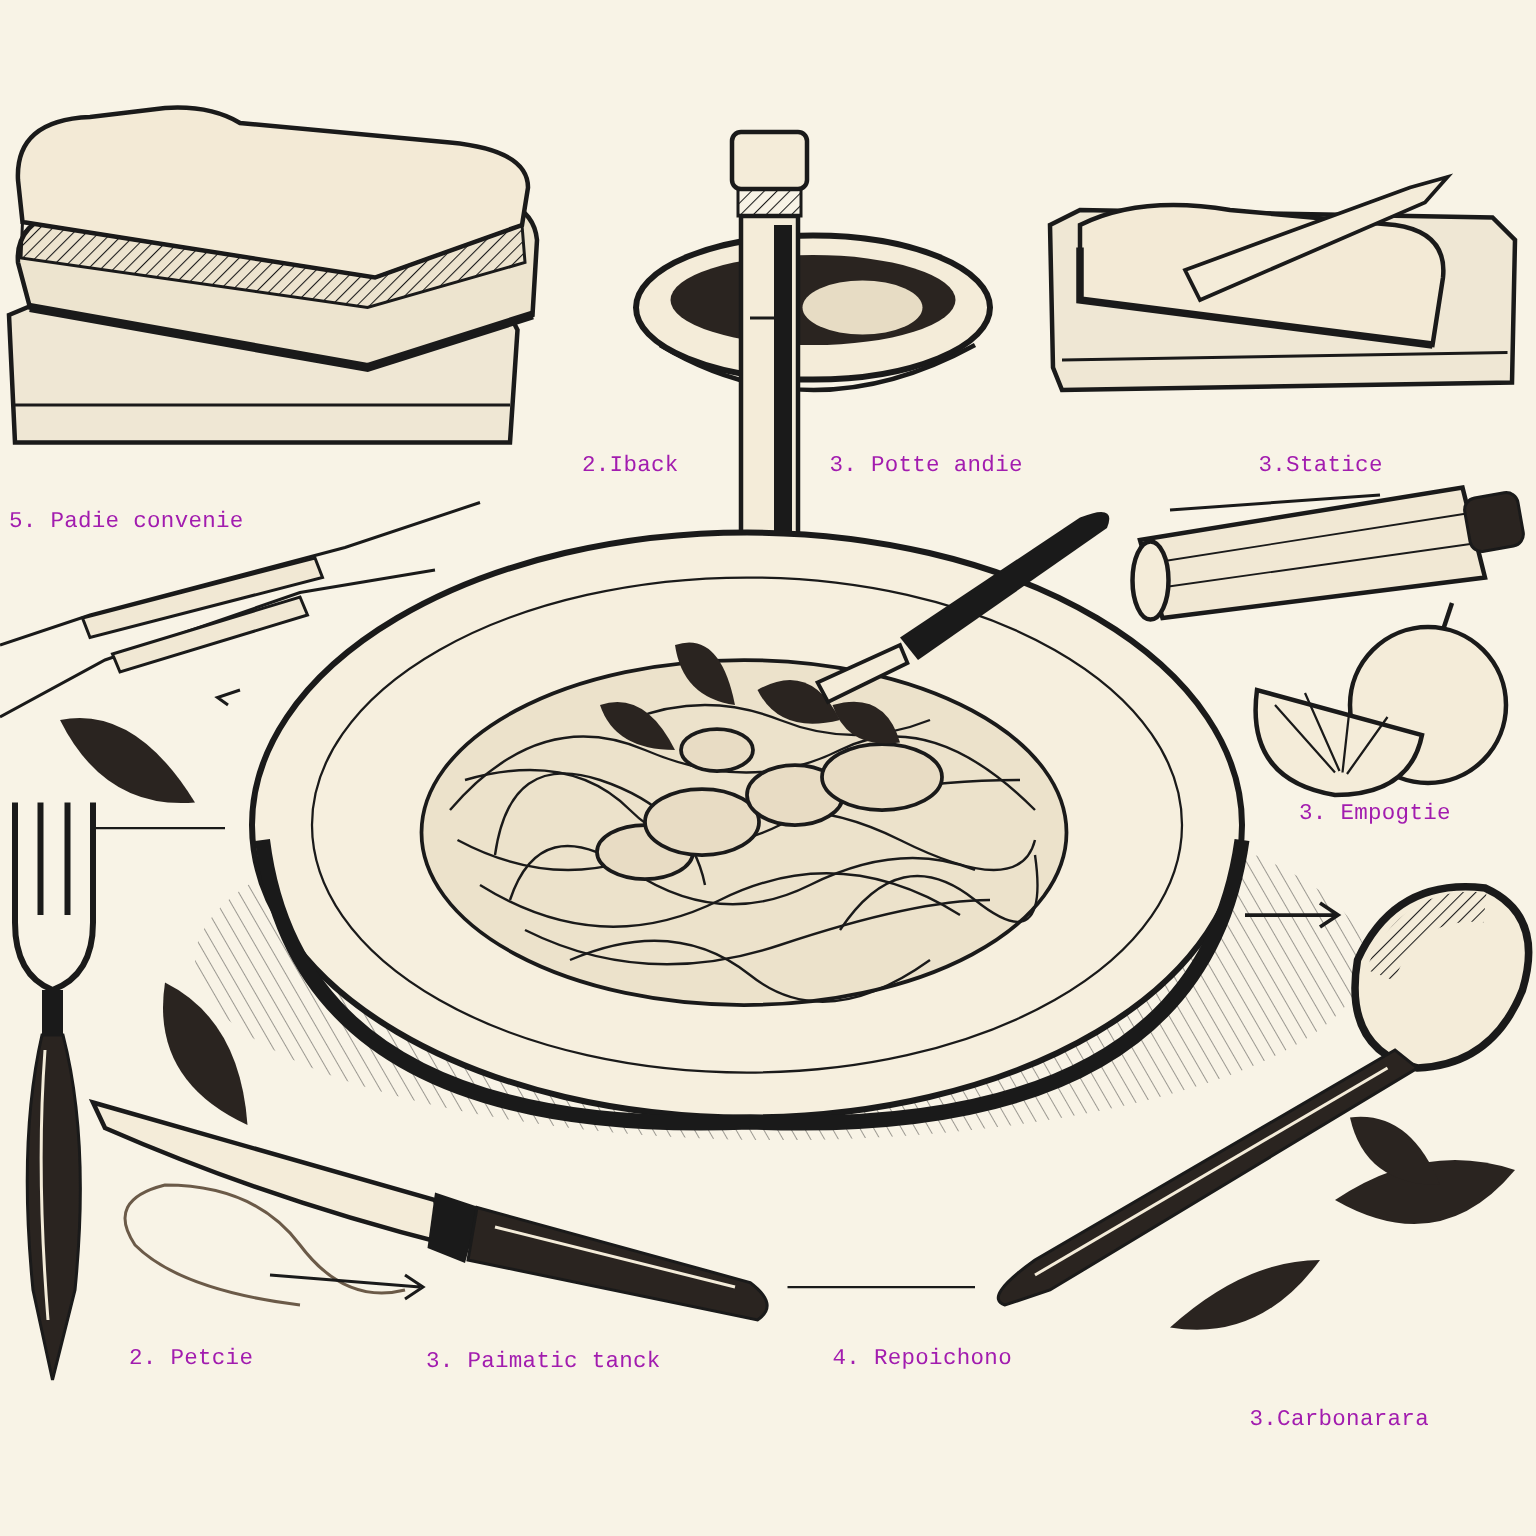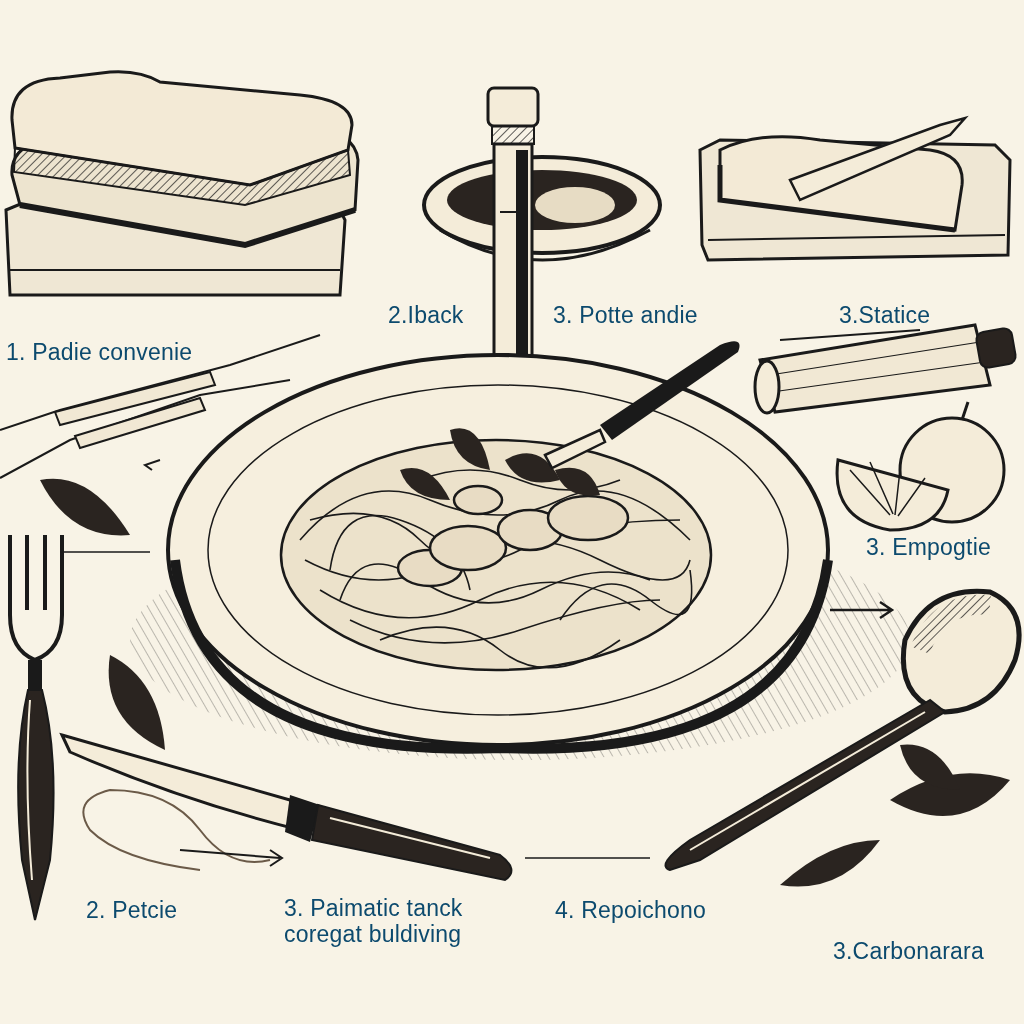--- a/index.html
+++ b/index.html
@@ -1,18 +1,18 @@
 <!DOCTYPE html>
 <html><head>
 <meta charset="utf-8">
 <style>
   html,body{margin:0;padding:0;}
   body{width:1024px;height:1024px;background:#f8f3e6;position:relative;overflow:hidden;font-family:"DejaVu Serif","Liberation Serif",serif;}
   svg.art{position:absolute;left:0;top:0;width:1024px;height:1024px;}
-  .label{position:absolute;color:#0c4a6e;font-size:23px;white-space:nowrap;letter-spacing:0.2px;font-family:Liberation Sans, sans-serif;}
+  .label{position:absolute;color:#a21caf;font-size:15px;white-space:nowrap;letter-spacing:0.2px;font-family:Liberation Mono, monospace;}
   .label.two{line-height:26px;margin-left:28px;}
 </style>
 </head>
 <body>
 
 <svg class="art" viewBox="0 0 1024 1024" xmlns="http://www.w3.org/2000/svg">
   <defs>
     <pattern id="hatch" width="6" height="6" patternUnits="userSpaceOnUse" patternTransform="rotate(45)">
       <line x1="0" y1="0" x2="0" y2="6" stroke="#1a1a1a" stroke-width="1.4"></line>
     </pattern>
@@ -149,24 +149,23 @@
     <path d="M930 700 L690 840 Q655 865 670 870 L700 860 L945 712 Z" fill="#2a2420" stroke="#1a1a1a" stroke-width="2"></path>
     <path d="M925 712 L690 850" stroke="#f4ecd9" stroke-width="2"></path>
   </g>
 
   <path d="M830 610 L890 610 M880 602 L892 610 L880 618" fill="none" stroke="#1a1a1a" stroke-width="2.5"></path>
   <path d="M525 858 L650 858" stroke="#1a1a1a" stroke-width="1.5"></path>
   <path d="M780 340 L920 330" stroke="#1a1a1a" stroke-width="2"></path>
   <path d="M60 552 L150 552" stroke="#1a1a1a" stroke-width="1.5"></path>
 </svg>
 
-<div class="label" style="left:6px;top:339px;">1. Padie convenie</div>
+<div class="label" style="left:6px;top:339px;">5. Padie convenie</div>
 <div class="label" style="left:388px;top:302px;">2.Iback</div>
 <div class="label" style="left:553px;top:302px;">3. Potte andie</div>
 <div class="label" style="left:800px;top:302px;margin-left:39px;">3.Statice</div>
 <div class="label" style="left:866px;top:534px;">3. Empogtie</div>
 <div class="label" style="left:86px;top:897px;">2. Petcie</div>
 <div class="label two" style="left:256px;top:895px;">
   <div>3. Paimatic tanck</div>
-  <div>coregat buldiving</div>
 </div>
 <div class="label" style="left:555px;top:897px;">4. Repoichono</div>
 <div class="label" style="left:833px;top:897px;margin-top:41px;">3.Carbonarara</div>
 
 </body></html>

